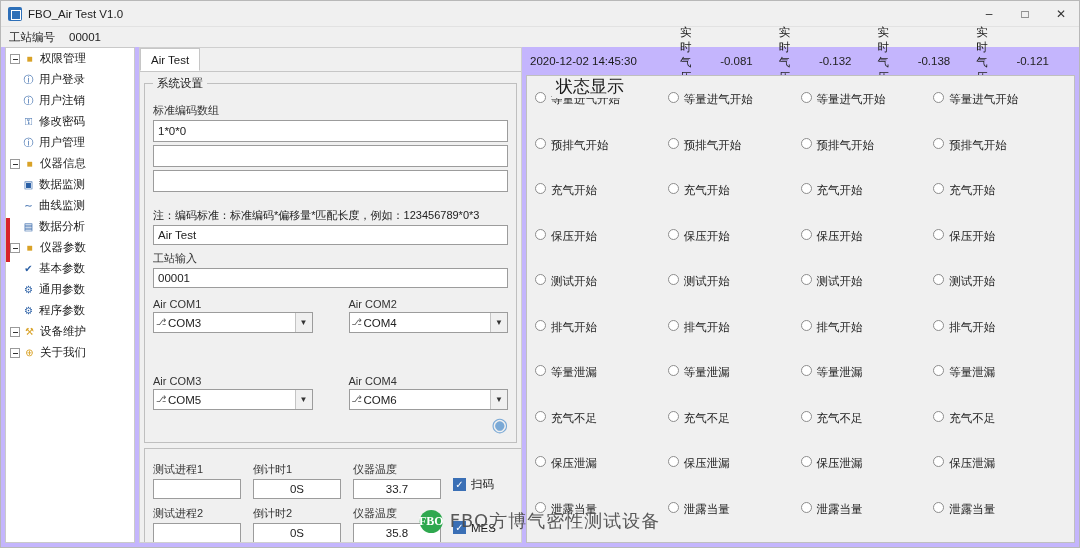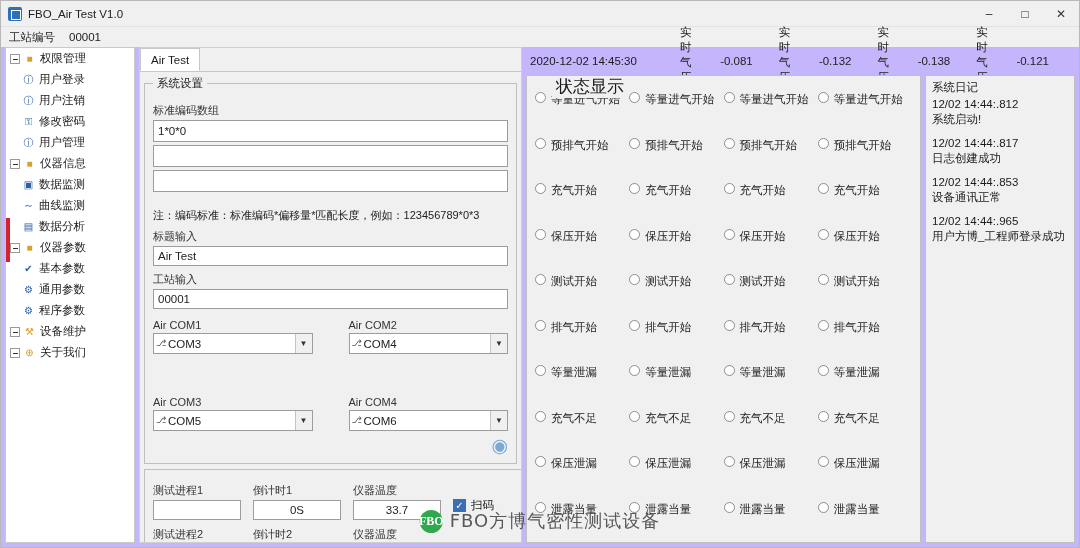--- a/index.html
+++ b/index.html
@@ -327,21 +327,20 @@
 
           <div class="lbl">标准编码数组</div>
           <input class="tin big" value="1*0*0" style="">
           <div style="height:3px"></div>
           <input class="tin big" value="" style="">
           <div style="height:3px"></div>
           <input class="tin big" value="" style="">
 
           <div class="note">注：编码标准：标准编码*偏移量*匹配长度，例如：123456789*0*3</div>
 
-          <div class="lbl">标题输入</div>
           <input class="tin" value="Air Test" style="">
 
           <div class="lbl">工站输入</div>
           <input class="tin" value="00001" style="">
 
           <div class="comgrid" id="com-mount">
               <div>
                 <div class="lbl">Air COM1</div>
                 <div class="combo"><span class="plug">⎇</span><select><option>COM1</option><option>COM2</option><option selected="">COM3</option><option>COM4</option><option>COM5</option><option>COM6</option><option>COM7</option><option>COM8</option></select><span class="arrowbox">▼</span></div>
               </div>
@@ -585,33 +584,20 @@
                 <span class="rcircle"></span>
                 <span>泄露当量</span>
               </div>
               <div class="rad">
                 <span class="rcircle"></span>
                 <span>泄露当量</span>
               </div>
             </div>
         </div>
 
-        <div class="logpanel">
-          <div class="lgtitle">系统日记</div>
-          <div class="logbox" id="log-mount">
-              <div class="logitem" style="white-space: pre-line;">12/02  14:44:.812
-系统启动!</div>
-              <div class="logitem" style="white-space: pre-line;">12/02  14:44:.817
-日志创建成功</div>
-              <div class="logitem" style="white-space: pre-line;">12/02  14:44:.853
-设备通讯正常</div>
-              <div class="logitem" style="white-space: pre-line;">12/02  14:44:.965
-用户方博_工程师登录成功</div>
-            </div>
-        </div>
 
       </div>
     </div>
   </div>
 
   <div class="wm">
     <div class="wmlogo">FBO</div>
     <div class="wmtext">FBO方博气密性测试设备</div>
   </div>
 

